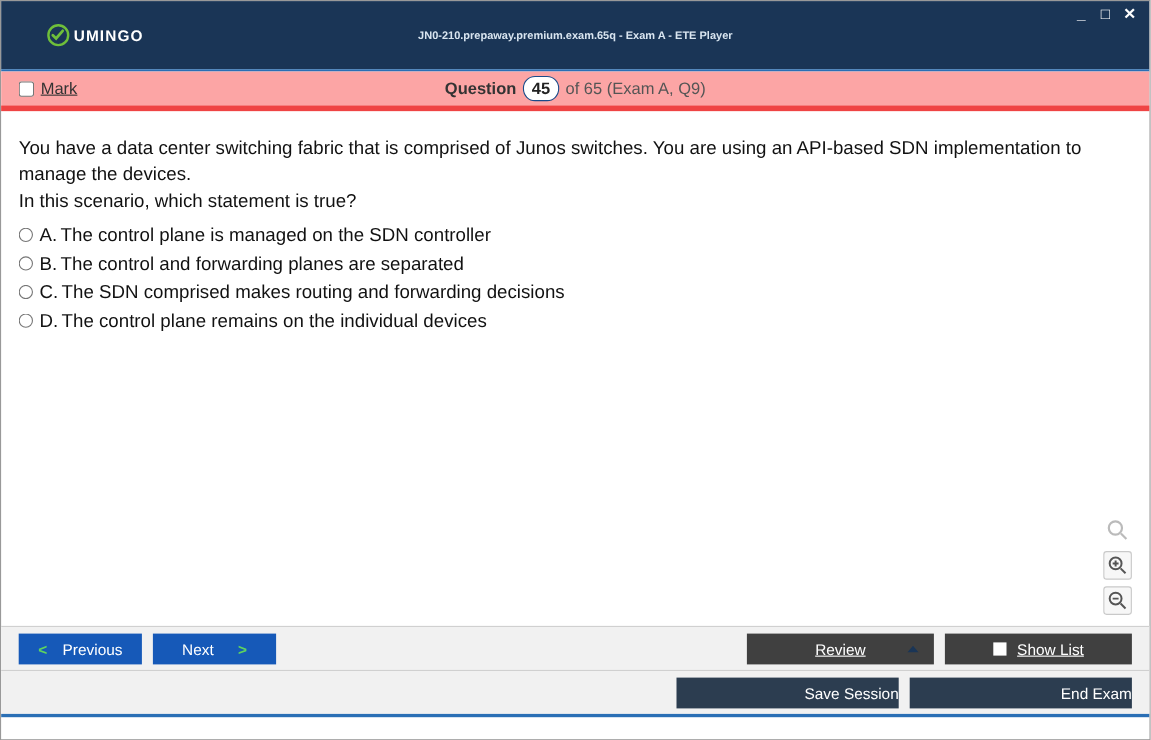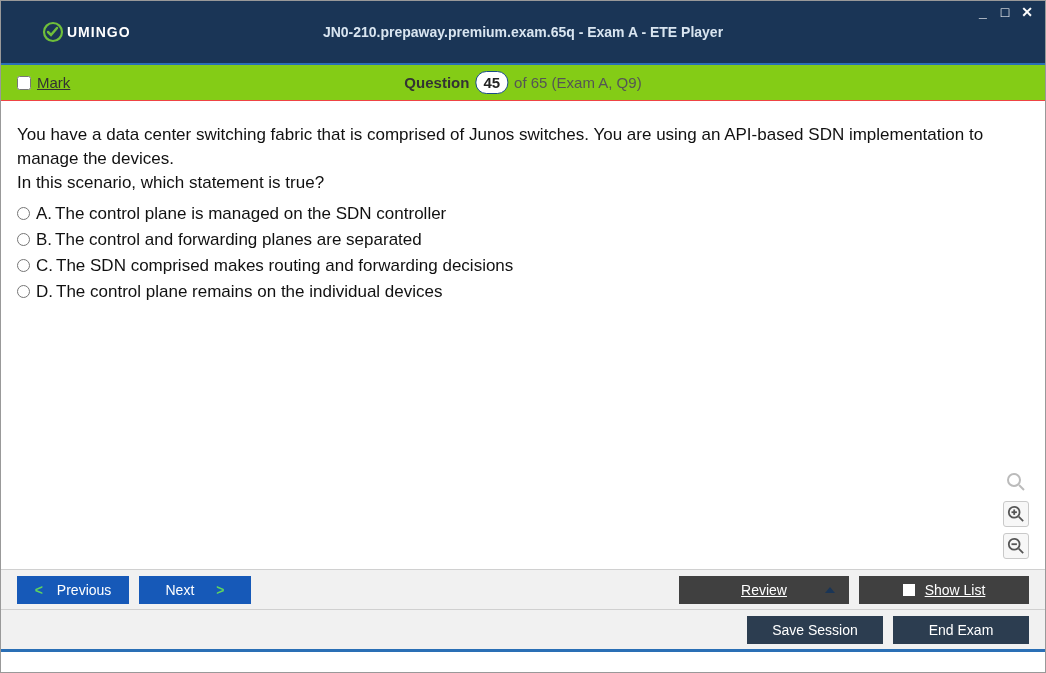--- a/index.html
+++ b/index.html
@@ -32,42 +32,42 @@
   width: 24px;
   height: 24px;
   margin-right: 2px;
   position: relative;
 }
 .title-text {
   position: absolute;
   left: 50%;
   transform: translateX(-50%);
   color: #d9e5f0;
-  font-size: 14px;
+  font-size: 10px;
   font-weight: bold;
 }
 .window-controls {
   position: absolute;
   right: 10px;
   top: 4px;
   display: flex;
   gap: 6px;
 }
 .win-btn {
   color: #fff;
   font-size: 14px;
   font-weight: bold;
   cursor: pointer;
   width: 16px;
   text-align: center;
   line-height: 14px;
 }
 .info-bar {
-  background: #84cc16;
-  border-bottom: 1px solid #ef4444;
+  background: #fca5a5;
+  border-bottom: 5px solid #ef4444;
   height: 36px;
   display: flex;
   align-items: center;
   padding: 0 16px;
   position: relative;
 }
 .mark-wrap {
   display: flex;
   align-items: center;
   gap: 6px;
@@ -180,21 +180,21 @@
 }
 .btn-orange.review { width: 170px; }
 .btn-orange.review .tri {
   width: 0; height: 0;
   border-left: 5px solid transparent;
   border-right: 5px solid transparent;
   border-bottom: 6px solid #1a3556;
   position: absolute;
   right: 14px;
 }
-.btn-dark { background: #2c3d50; width: 136px; }
+.btn-dark { background: #2c3d50; width: 202px; justify-content: flex-end; }
 .spacer { flex: 1; }
 .bottom-accent { height: 3px; background: #2a6fb5; }
 </style>
 </head>
 <body>
 
 <div class="titlebar">
   <div class="logo">
     <span class="logo-check">
       <svg viewBox="0 0 24 24" width="24" height="24">

